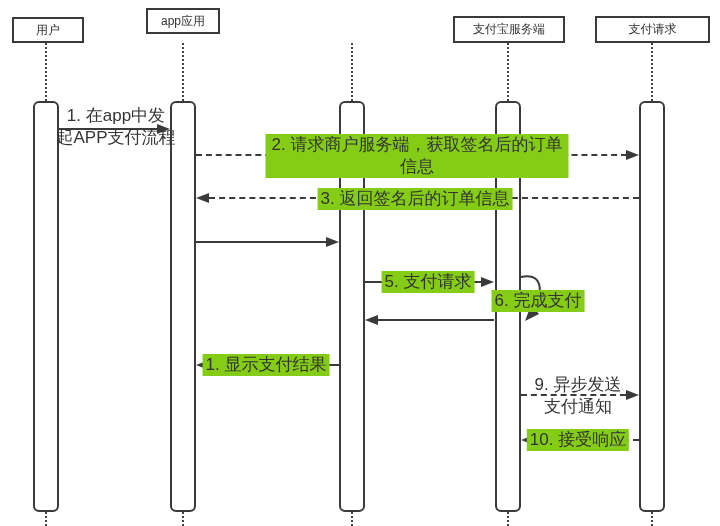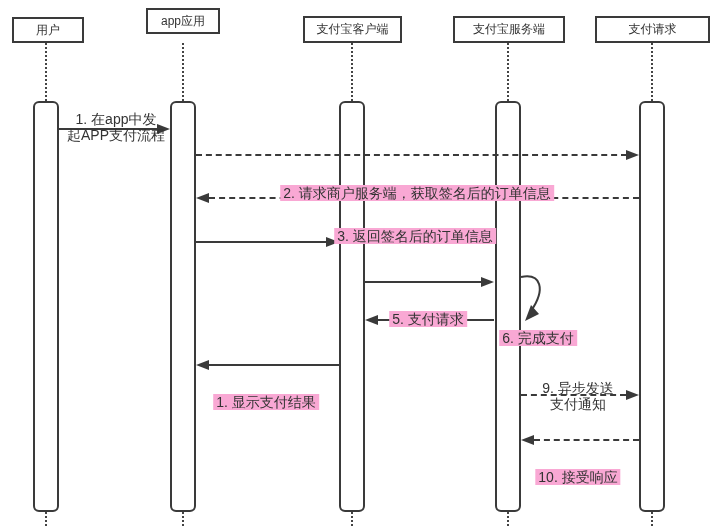--- a/index.html
+++ b/index.html
@@ -21,24 +21,24 @@
   }
   .line-s{position:absolute;height:0;border-top:2px solid #3a3a3a;z-index:2;}
   .line-d{position:absolute;height:0;border-top:2px dashed #3a3a3a;z-index:2;}
   .head-r{position:absolute;width:0;height:0;z-index:2;
     border-top:5px solid transparent;border-bottom:5px solid transparent;
     border-left:13px solid #3a3a3a;}
   .head-l{position:absolute;width:0;height:0;z-index:2;
     border-top:5px solid transparent;border-bottom:5px solid transparent;
     border-right:13px solid #3a3a3a;}
   .mlabel{
-    position:absolute;transform:translate(-50%,-50%);font-size:14px;line-height:16px;
+    position:absolute;transform:translate(-50%,-50%);font-size:17px;line-height:22px;
     color:#333;white-space:pre-line;text-align:center;z-index:3;
   }
-  .bg{background:#f9a8d4;padding:0 3px;margin-top:37px;}
+  .bg{background:#84cc16;padding:0 3px;}
   .loop-svg{position:absolute;z-index:2;}
   .watermark{
     position:absolute;left:560px;top:472px;display:flex;align-items:center;z-index:5;
   }
   .watermark-text{
     font-size:21px;letter-spacing:2px;color:#c8c8c8;line-height:30px;
   }
 </style>
 </head>
 <body>
@@ -52,21 +52,20 @@
   <div class="lifeline" style="left:651px;top:43px;height:58px"></div>
 
   <div class="lifeline" style="left:45px;top:512px;height:14px"></div>
   <div class="lifeline" style="left:182px;top:512px;height:14px"></div>
   <div class="lifeline" style="left:351px;top:512px;height:14px"></div>
   <div class="lifeline" style="left:507px;top:512px;height:14px"></div>
   <div class="lifeline" style="left:651px;top:512px;height:14px"></div>
 
   <div class="actor" style="left:12px;top:17px;width:72px;height:26px">用户</div>
   <div class="actor" style="left:146px;top:8px;width:74px;height:26px">app应用</div>
-  <div class="actor" style="left:303px;top:16px;width:99px;height:27px">支付宝客户端</div>
   <div class="actor" style="left:453px;top:16px;width:112px;height:27px">支付宝服务端</div>
   <div class="actor" style="left:595px;top:16px;width:115px;height:27px">支付请求</div>
 
   <div class="activation" style="left:33px;top:101px;height:411px"></div>
   <div class="activation" style="left:170px;top:101px;height:411px"></div>
   <div class="activation" style="left:339px;top:101px;height:411px"></div>
   <div class="activation" style="left:495px;top:101px;height:411px"></div>
   <div class="activation" style="left:639px;top:101px;height:411px"></div>
 
   <div class="line-s" style="left:59px;top:128px;width:99px"></div>

